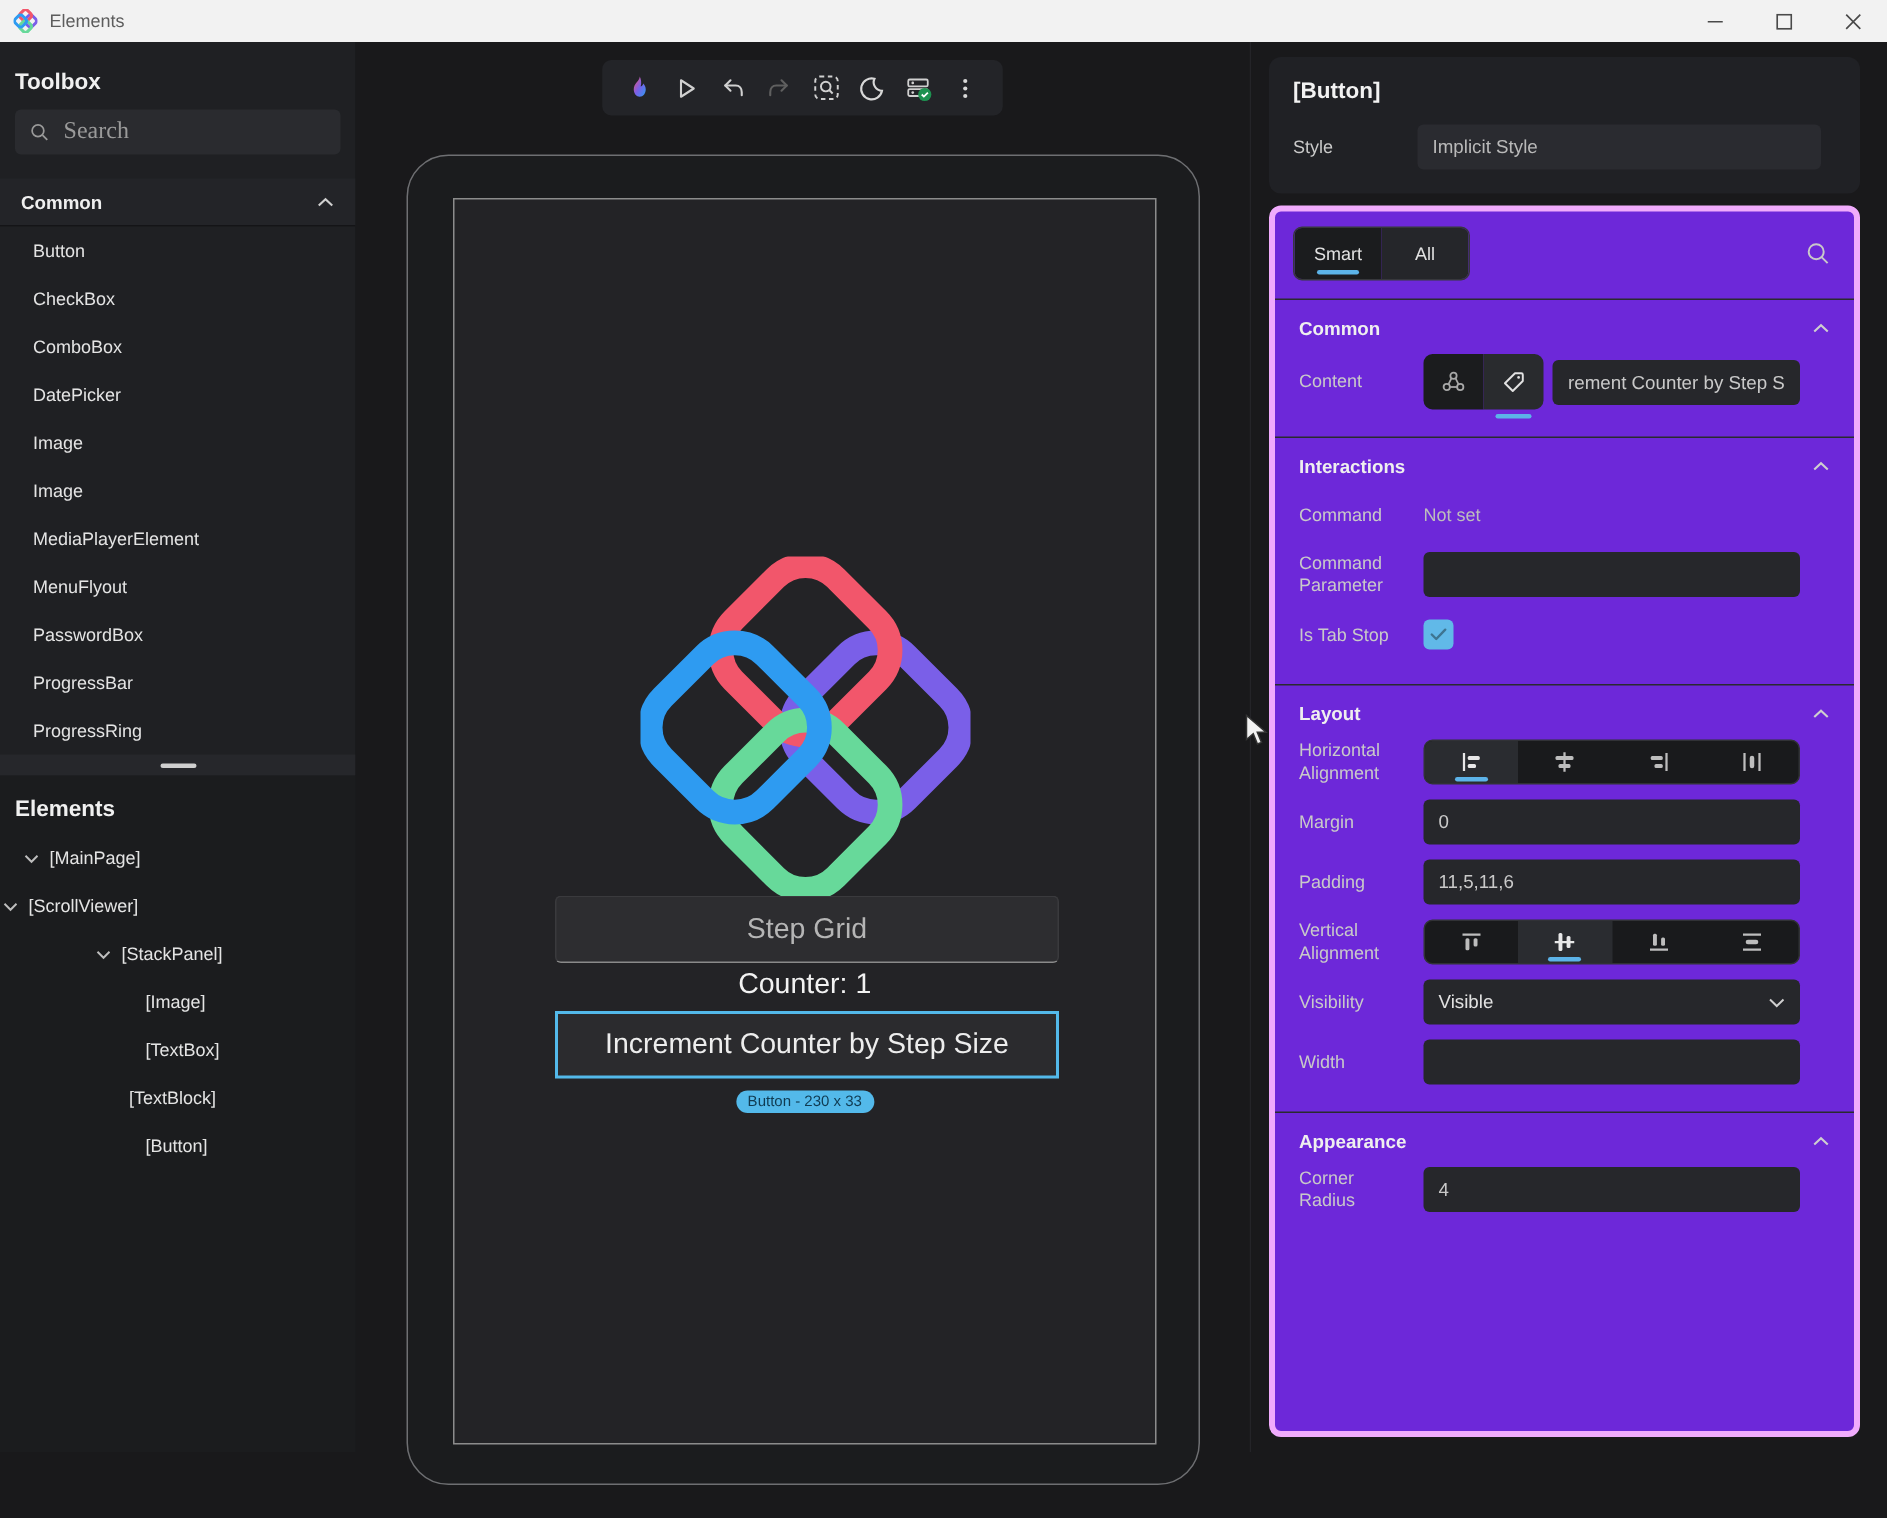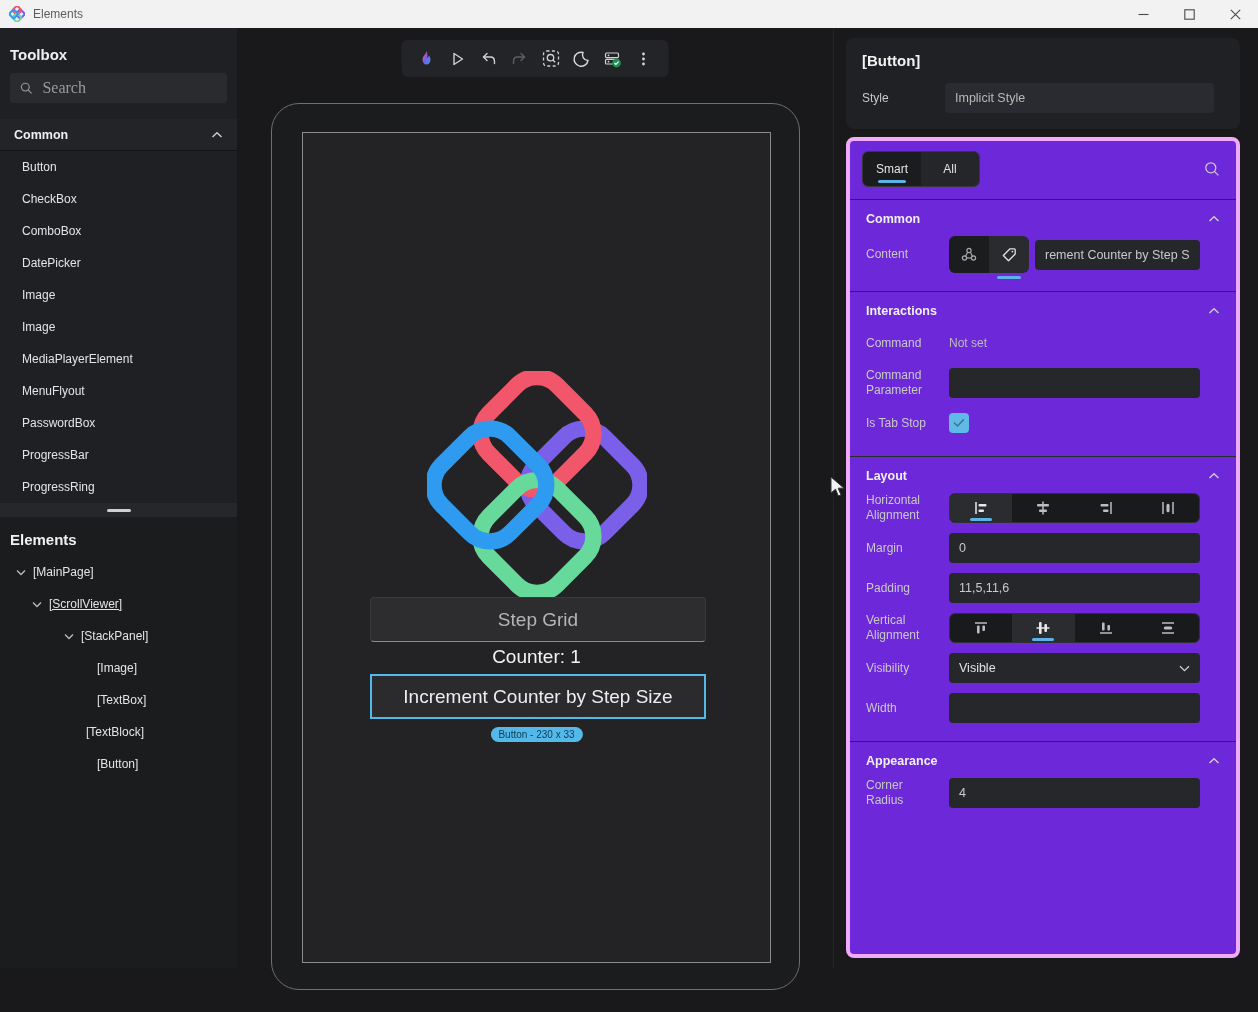--- a/index.html
+++ b/index.html
@@ -189,21 +189,21 @@
       <div class="panel-title" style="padding-top:14px;">Elements</div>
 
       <div class="tree-row" style="padding-left:14px;">
         <span class="tree-chev">
             <svg width="10" height="7" viewBox="0 0 10 7" fill="none" stroke="#bdbdbd" stroke-width="1.3">
               <polyline points="1,1.5 5,5.5 9,1.5"></polyline>
             </svg>
           </span>
         <span>[MainPage]</span>
       </div>
-      <div class="tree-row" style="padding-left:30px;text-decoration:underline;">
+      <div class="tree-row" style="">
         <span class="tree-chev">
             <svg width="10" height="7" viewBox="0 0 10 7" fill="none" stroke="#bdbdbd" stroke-width="1.3">
               <polyline points="1,1.5 5,5.5 9,1.5"></polyline>
             </svg>
           </span>
         <span>[ScrollViewer]</span>
       </div>
       <div class="tree-row" style="padding-left:62px;">
         <span class="tree-chev">
             <svg width="10" height="7" viewBox="0 0 10 7" fill="none" stroke="#bdbdbd" stroke-width="1.3">

